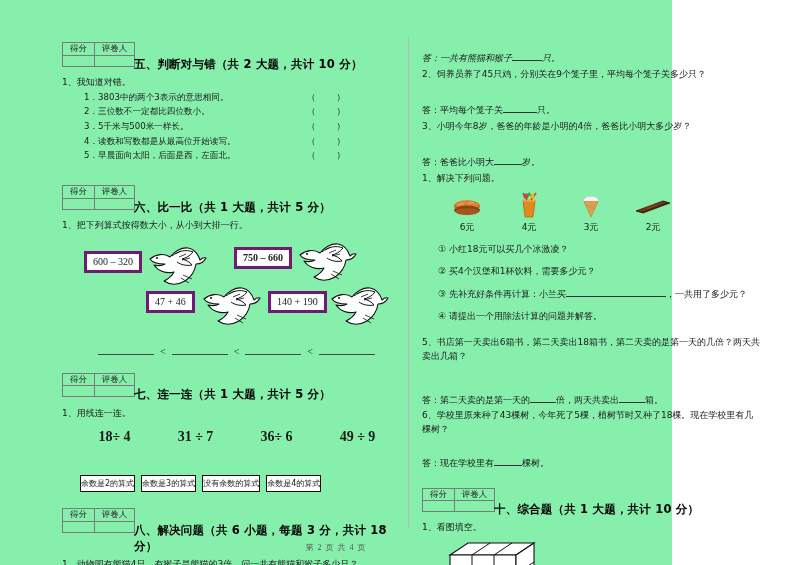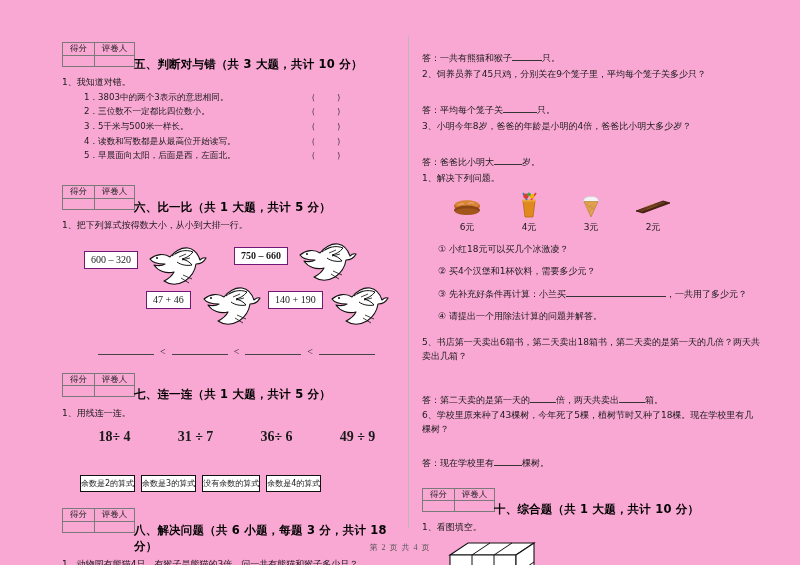--- a/index.html
+++ b/index.html
@@ -4,21 +4,21 @@
 <style>
   * { box-sizing: border-box; }
   html, body {
     margin: 0; padding: 0;
     width: 800px; height: 565px;
     background: #ffffff;
     font-family: "DejaVu Sans", "Liberation Sans", sans-serif;
     color: #1a1a1a;
     overflow: hidden;
   }
-  .page { position: relative; width: 800px; height: 565px; background:#f9a8d4; }
+  .page { position: relative; width: 672px; height: 565px; background:#86efac; }
 
   .col { position: absolute; top: 0; }
   .col-left  { left: 62px;  width: 336px; }
   .col-right { left: 422px; width: 340px; }
 
   .divider {
     position: absolute; left: 408px; top: 36px;
     width: 1px; height: 492px; background: #b9b9b9;
   }
 
@@ -52,21 +52,21 @@
   .sub-row .txt { flex: 0 0 auto; }
   .sub-row .paren { margin-left: auto; letter-spacing: 9px; padding-right: 44px; }
 
   .ans { font-size: 9px; margin: 9px 0 1px 20px; color:#1a1a1a; }
   .blank-u { display:inline-block; border-bottom:1px solid #333; height:9px; }
 
   
   .birds { position: relative; height: 100px; margin-top: 6px; }
   .eqbox {
     position: absolute;
-    border: 1px solid #701a75;
+    border: 3px solid #701a75;
     background: #fff;
     font-size: 10px;
     font-family: "Liberation Serif", "DejaVu Serif", serif;
     padding: 2px 6px 3px 6px;
     white-space: nowrap;
     z-index: 2;
   }
   .bird { position: absolute; z-index: 1; }
 
   .cmp-line { margin: 6px 0 0 36px; font-size: 10px; letter-spacing:0; }
@@ -124,21 +124,21 @@
             <td class="c1">得分</td>
             <td class="c2">评卷人</td>
           </tr>
           <tr class="blank">
             <td class="c1"></td>
             <td class="c2"></td>
           </tr>
         </tbody>
           </table>
       </div>
-      <div class="sec-title">五、判断对与错（共 3 大题，共计 10 分）</div>
+      <div class="sec-title">五、判断对与错（共 2 大题，共计 10 分）</div>
 
       <div class="q">1、我知道对错。</div>
 
       <div class="sub sub-row">
         <span class="txt">1．</span>
           <span class="txt">3803中的两个3表示的意思相同。</span>
         <span class="paren">（    ）</span>
       </div>
       <div class="sub sub-row">
         <span class="txt">2．</span>
@@ -284,21 +284,21 @@
       </div>
       <div class="sec-title">八、解决问题（共 6 小题，每题 3 分，共计 18 分）</div>
 
       <div class="q">1、动物园有熊猫4只，有猴子是熊猫的3倍。问一共有熊猫和猴子多少只？</div>
     </div>
 
   </div>
 
   <div class="col col-right">
 
-    <div style="margin-top:46px;">
+    <div style="margin-top:46px;font-style:italic;">
       <span class="ans" style="margin:0;">答：一共有熊猫和猴子</span><span class="blank-u" style="width:30px;"></span><span style="font-size:9px;">只。</span>
     </div>
 
     <div class="q" style="margin-top:3px;">2、饲养员养了45只鸡，分别关在9个笼子里，平均每个笼子关多少只？</div>
 
     <div style="margin-top:16px;">
       <span class="ans" style="margin:0;">答：平均每个笼子关</span><span class="blank-u" style="width:34px;"></span><span style="font-size:9px;">只。</span>
     </div>
 
     <div class="q" style="margin-top:3px;">3、小明今年8岁，爸爸的年龄是小明的4倍，爸爸比小明大多少岁？</div>

